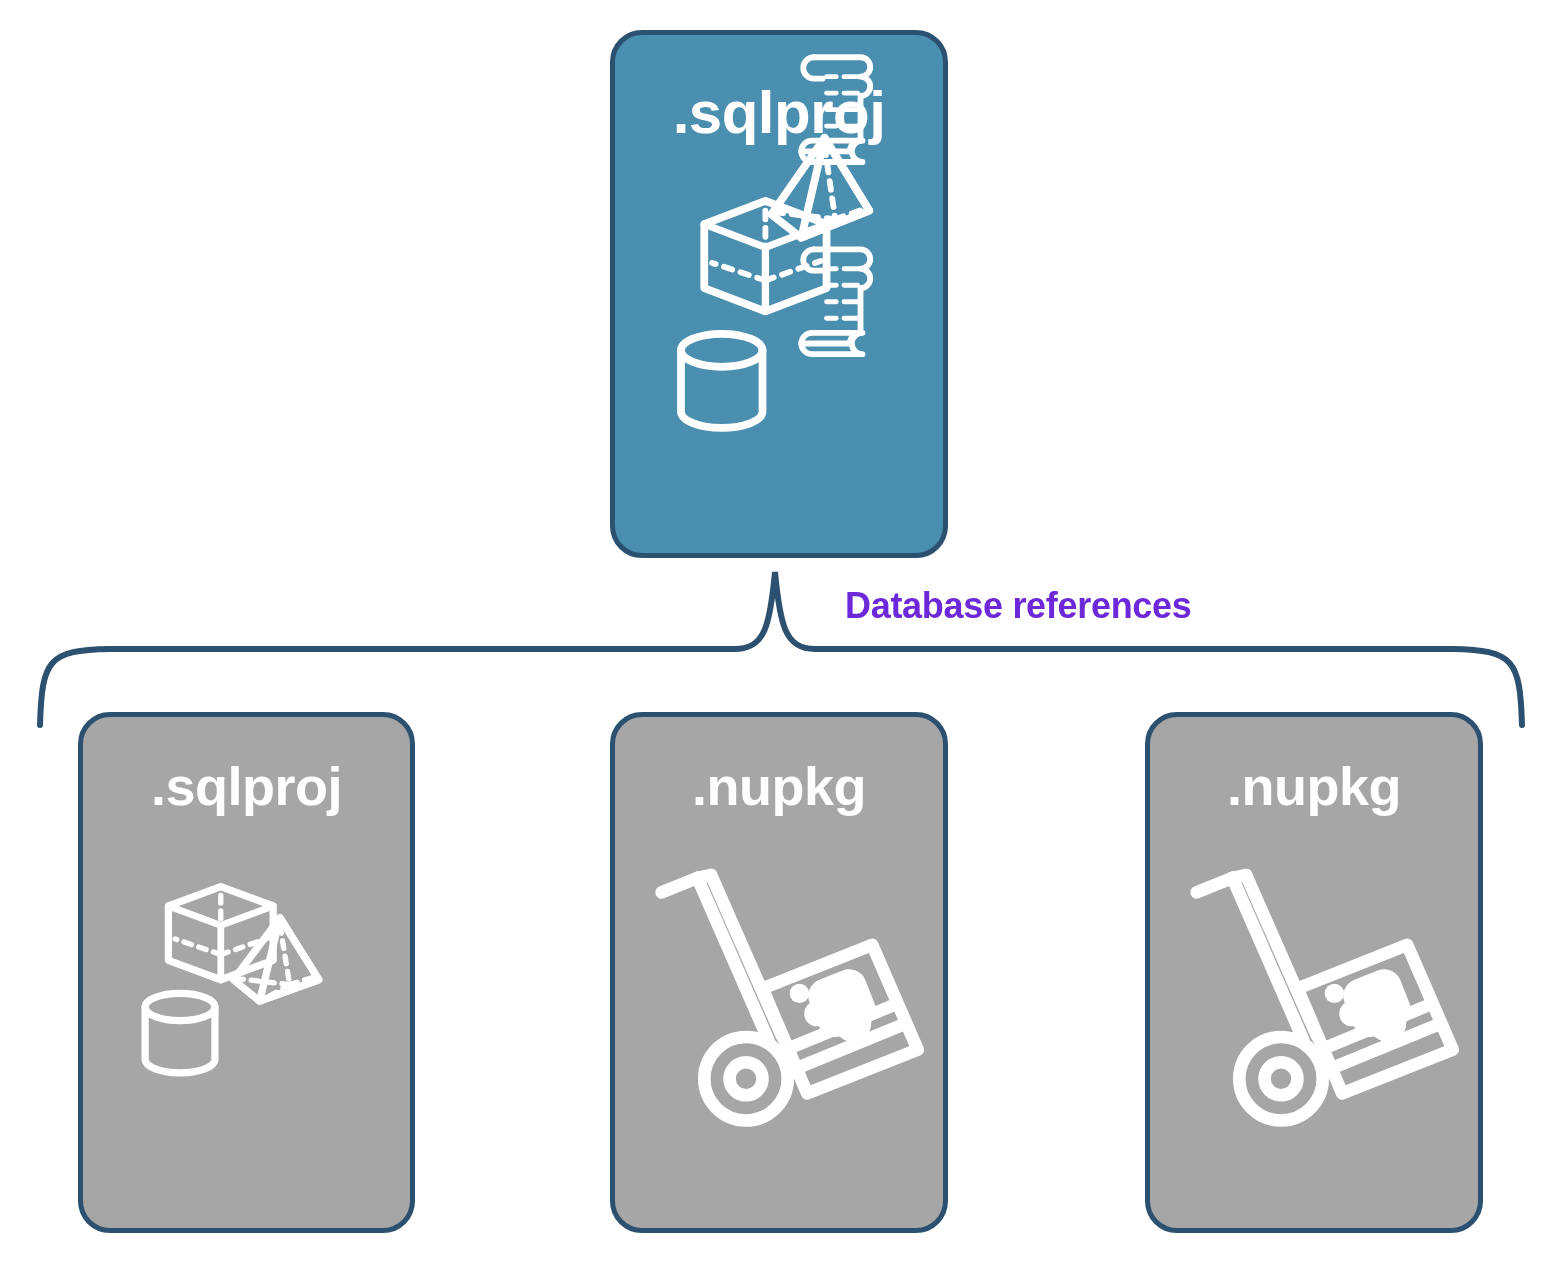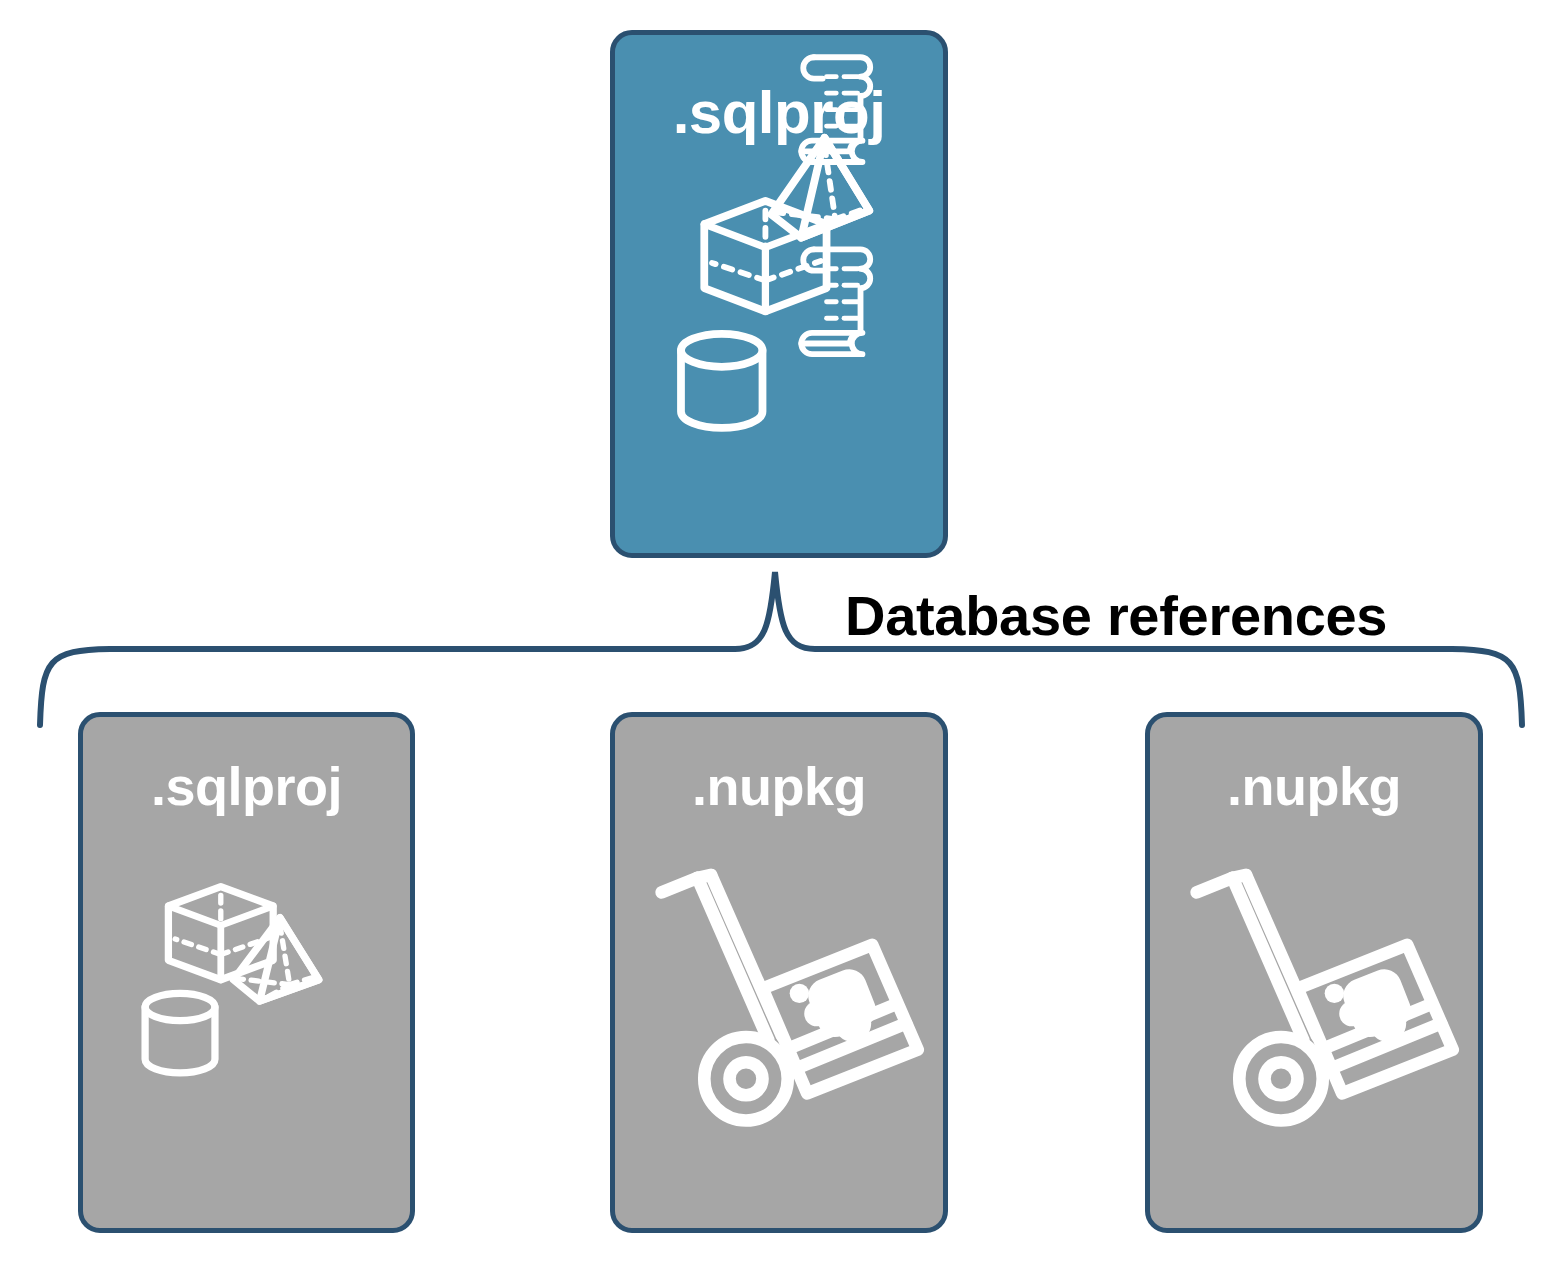--- a/index.html
+++ b/index.html
@@ -16,21 +16,21 @@
   }
   #diagram-root {
     position: absolute;
     inset: 0;
     width: 1566px;
     height: 1274px;
   }
   .card {
     position: absolute;
     box-sizing: border-box;
-    border-radius: 22px;
+    border-radius: 32px;
     border: 5px solid #2B5070;
     overflow: hidden;
     padding-left: 48px;
   }
   .card-blue { background: #4A8FB0; }
   .card-gray { background: #A6A6A6; }
 
   .card-title {
     position: absolute;
     left: 0;
@@ -58,23 +58,23 @@
     left: 0;
     top: 555px;
     width: 1566px;
     height: 180px;
   }
 
   #bracket-label {
     position: absolute;
     left: 845px;
     top: 588px;
-    font-size: 56px;
+    font-size: 36px;
     font-weight: bold;
-    color: #000000;
+    color: #6d28d9;
     white-space: nowrap;
     letter-spacing: -0.3px;
     line-height: 1;
   }
 </style>
 </head>
 <body>
 
 <div id="diagram-root">
 

